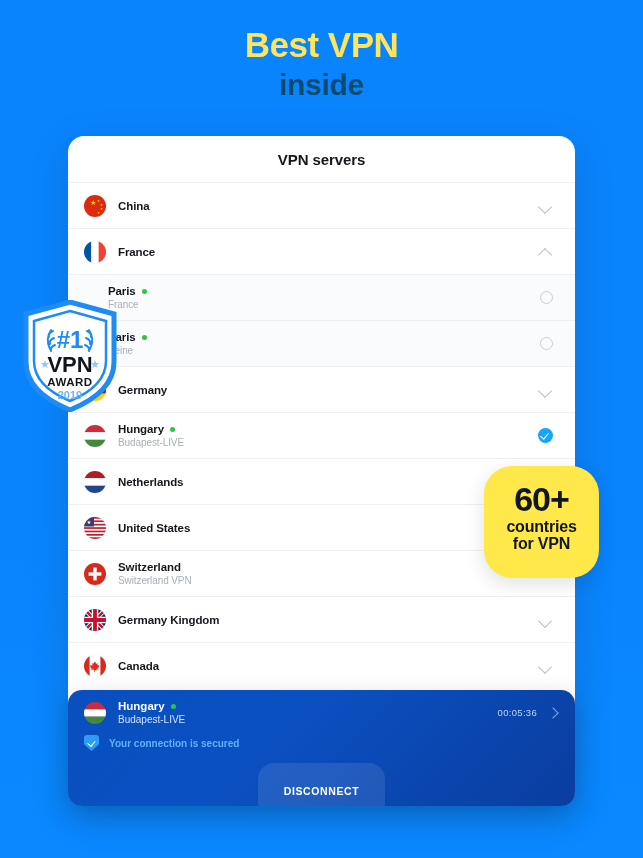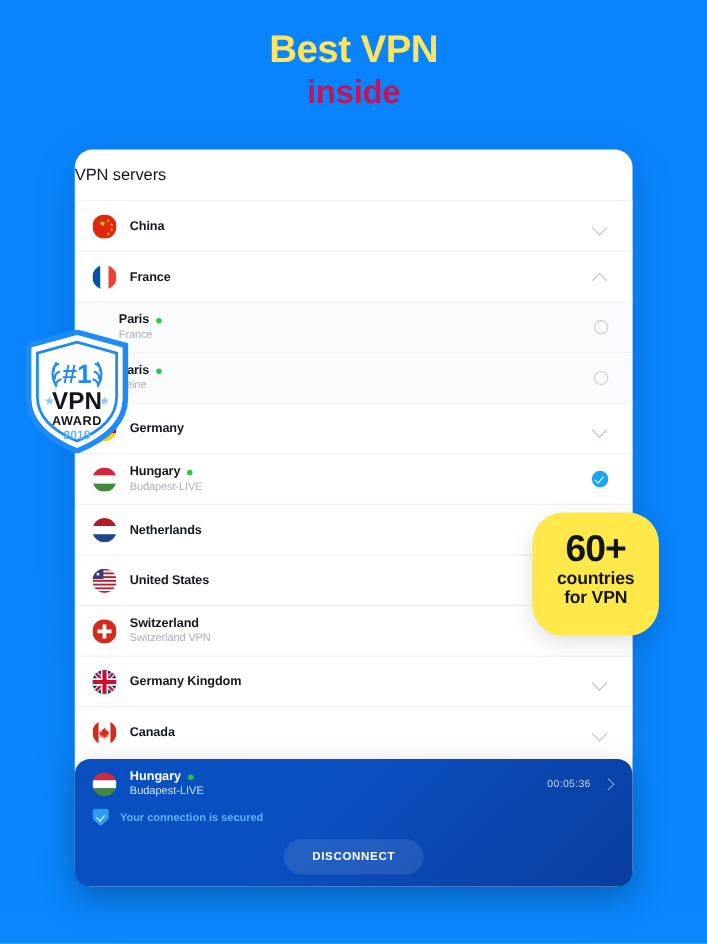--- a/index.html
+++ b/index.html
@@ -22,40 +22,41 @@
   .hero-line1 {
     font-size: 35px;
     font-weight: bold;
     color: #ffe45e;
     letter-spacing: -0.5px;
     line-height: 42px;
   }
   .hero-line2 {
     font-size: 30px;
     font-weight: bold;
-    color: #be185d;
+    color: #0c4a6e;
     letter-spacing: -0.3px;
     line-height: 38px;
   }
 
   
   .card {
     position: absolute;
     left: 68px; top: 136px;
     width: 507px; height: 670px;
     background: #ffffff;
     border-radius: 16px;
     box-shadow: 0 10px 40px rgba(0,0,0,0.14);
     overflow: hidden;
   }
   .card-title {
     height: 46px;
     line-height: 48px;
+    text-align: center;
     font-size: 15px;
-    font-weight: normal;
+    font-weight: bold;
     color: #13171c;
     letter-spacing: -0.1px;
   }
 
   .list { position: relative; }
 
   .row {
     position: relative;
     display: flex;
     align-items: center;
@@ -196,21 +197,21 @@
     transform: rotate(40deg);
   }
   .secured-text { font-size: 10px; color: #61b2fb; font-weight: bold; }
   .disconnect-wrap { text-align: center; margin-top: 12px; }
   .disconnect {
     display: inline-block;
     background: rgba(255,255,255,0.10);
     color: #ffffff;
     border: none;
     border-radius: 16px;
-    padding: 10px 26px;
+    padding: 22px 26px;
     font-size: 10.5px;
     font-weight: bold;
     letter-spacing: 0.6px;
     font-family: "Liberation Sans", sans-serif;
     cursor: pointer;
   }
 
   
   .badge60 {
     position: absolute;

